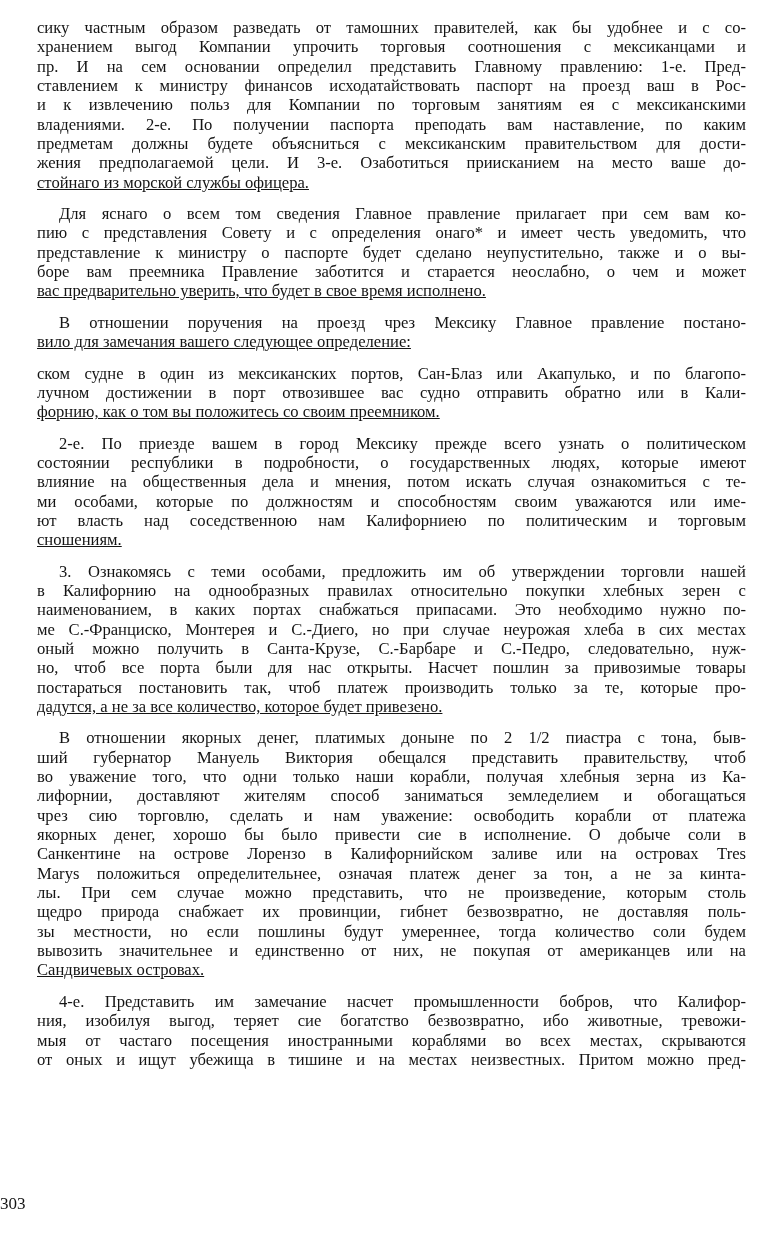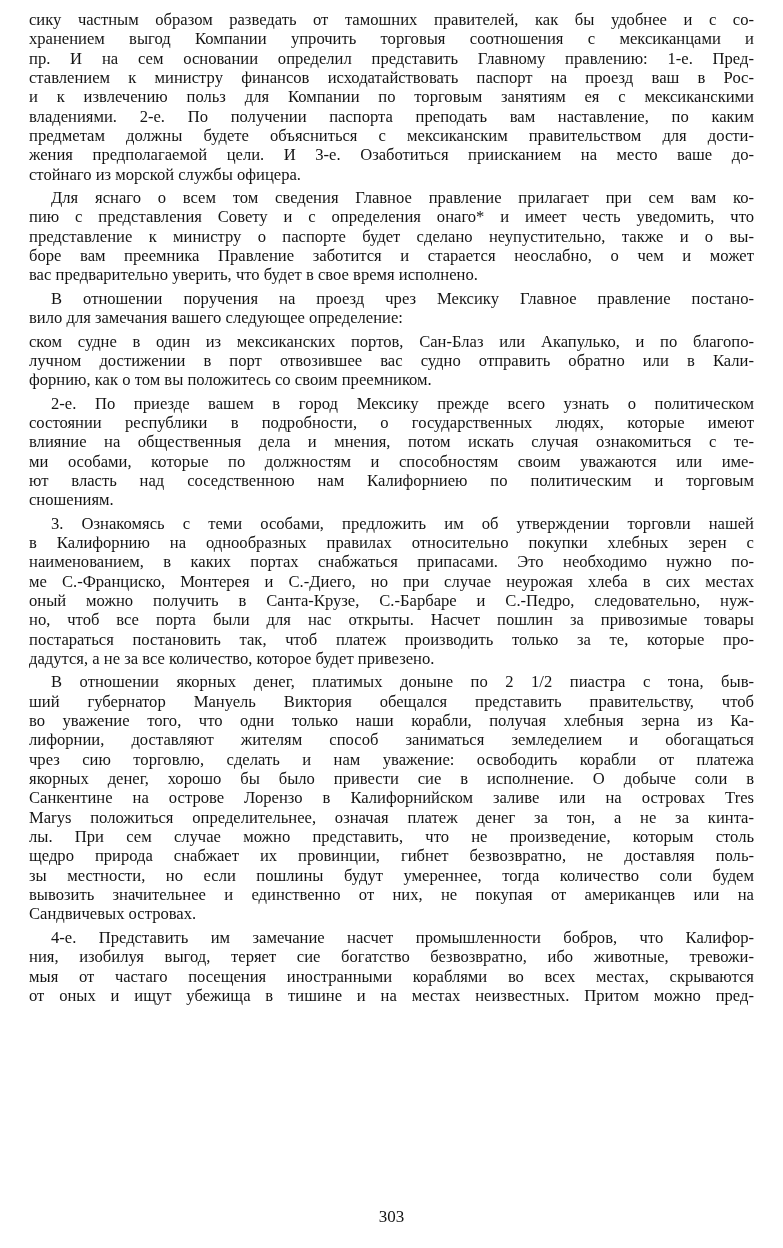--- a/index.html
+++ b/index.html
@@ -19,46 +19,45 @@
     top: 6px;
     width: 733px;
     font-family: "Liberation Serif", "DejaVu Serif", serif;
     font-size: 16.6px;
     line-height: 19.35px;
     color: #141414;
     text-align: justify;
     hyphens: manual;
   }
   .page p {
-    margin: 4px;
+    margin: 12px;
     padding: 0;
   }
   .line {
     display: block;
     text-align: justify;
     text-align-last: justify;
     white-space: nowrap;
     overflow: visible;
   }
   .line.last {
     text-align-last: left;
+    text-decoration: underline;
   }
   .line.ind {
     padding-left: 22px;
   }
   .page-number {
     position: absolute;
     left: 0;
     width: 783px;
     top: 1194px;
-    text-align: center;
     font-family: "Liberation Serif", "DejaVu Serif", serif;
     font-size: 17px;
     color: #141414;
-    margin-top: 13px;
   }
 </style>
 </head>
 <body>
 
 <div class="page">
 
   <p>
     <span class="line">сику частным образом разведать от тамошних правителей, как бы удобнее и с со-</span>
     <span class="line">хранением выгод Компании упрочить торговыя соотношения с мексиканцами и</span>

